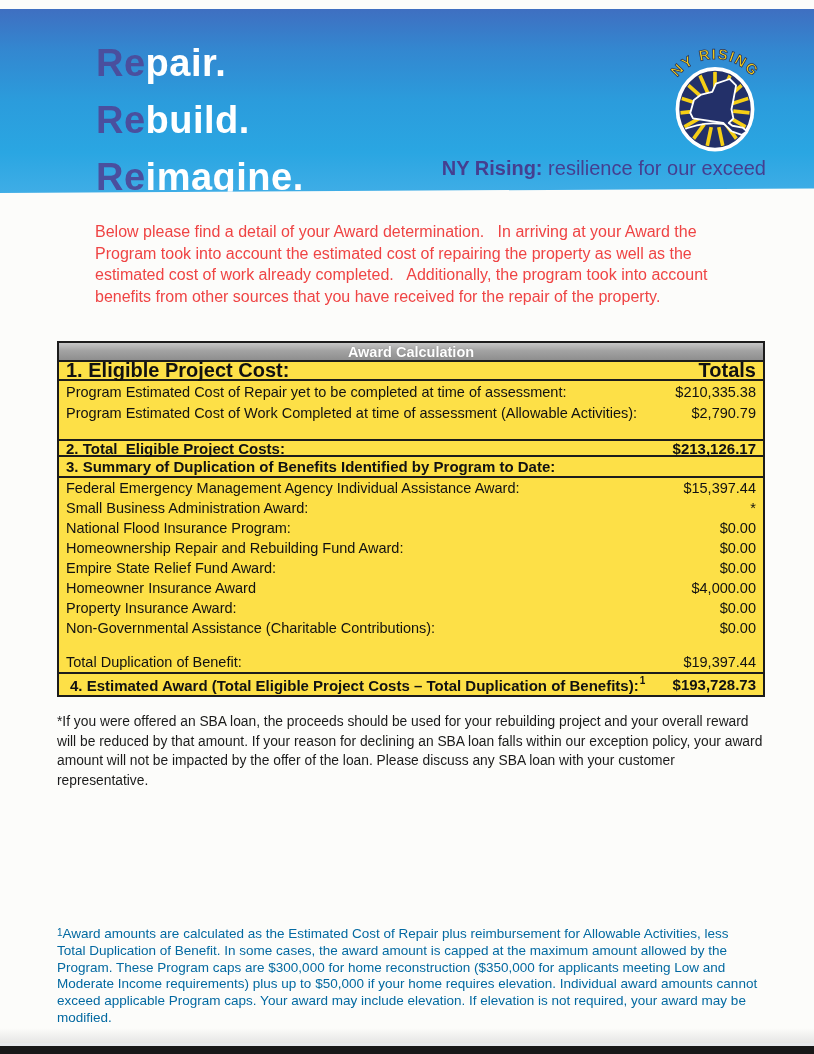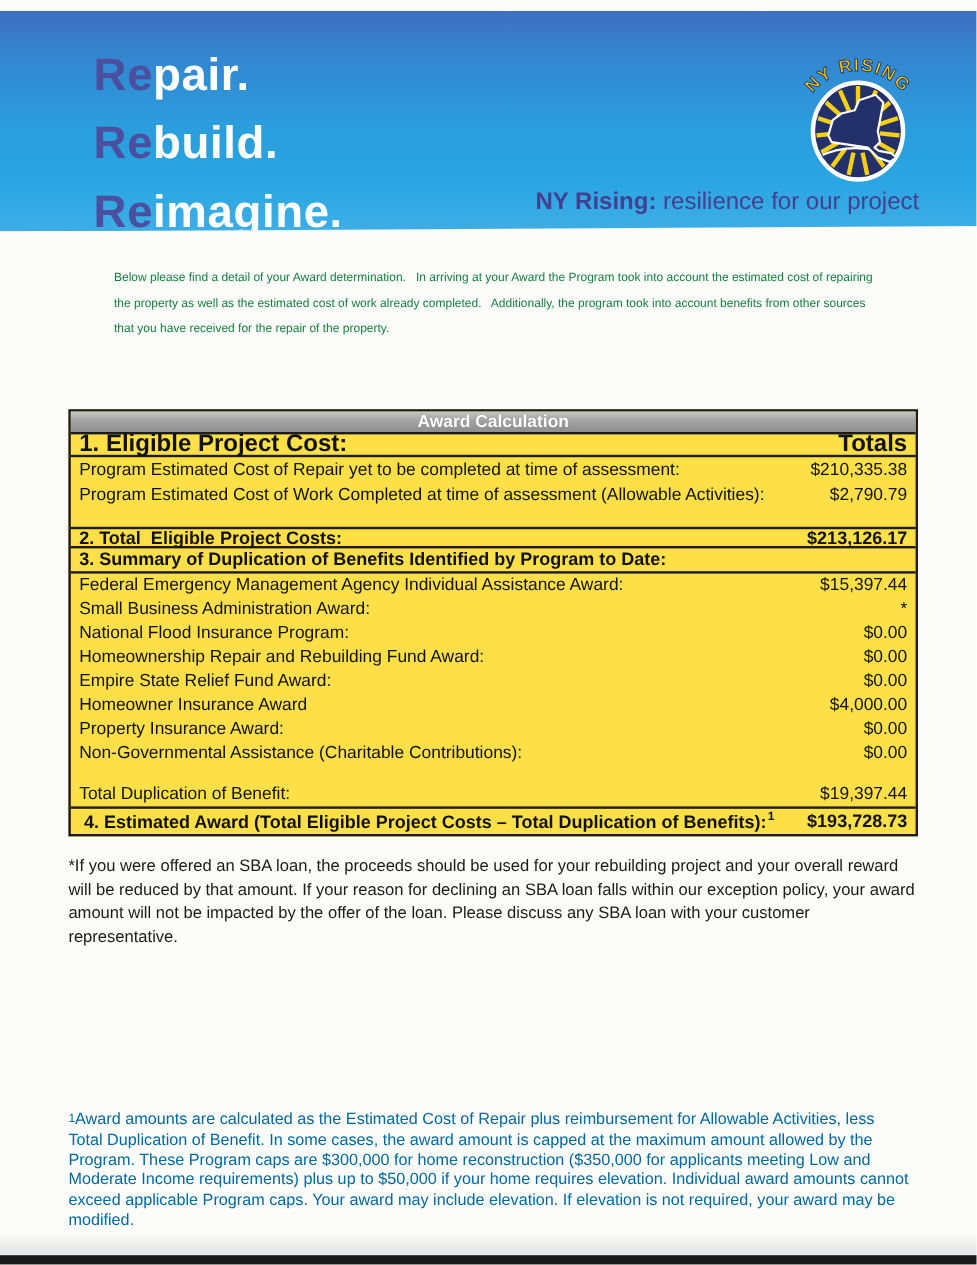--- a/index.html
+++ b/index.html
@@ -10,30 +10,30 @@
     background:#fcfcfa; overflow:hidden; margin:0 auto;
     color:#1a1a1a;
   }
   
   .banner {
     position:absolute; left:0; top:9px; width:814px; height:184px;
     background:linear-gradient(180deg,#3f6fc1 0%, #3387d0 22%, #2b9cdc 50%, #2aa6e2 78%, #3fафe6 100%);
     background:linear-gradient(180deg,#3f6fc1 0%, #3387d0 22%, #2b9cdc 50%, #2aa6e2 78%, #3fade6 100%);
     clip-path:polygon(0 0,100% 0,100% 97.5%,0 100%);
   }
-  .taglines { position:absolute; left:78px; top:26px; font-weight:bold; font-size:38px; line-height:57px; letter-spacing:0.5px; }
+  .taglines { position:absolute; left:96px; top:26px; font-weight:bold; font-size:38px; line-height:57px; letter-spacing:0.5px; }
   .taglines .re { color:#4a4f9e; }
   .taglines .rest { color:#ffffff; }
   .logo-wrap { position:absolute; right:44px; top:10px; width:110px; height:142px; }
   .slogan { position:absolute; right:48px; bottom:13px; font-size:20px; color:#453f90; white-space:nowrap; }
   .slogan .bold { font-weight:bold; }
   
   .intro {
     position:absolute; left:95px; top:221px; width:638px;
-    font-size:10px; line-height:21.5px; color:#15803d; white-space:pre-wrap;
+    font-size:16px; line-height:21.5px; color:#ef4444; white-space:pre-wrap;
   }
   
   .award-table {
     position:absolute; left:57px; top:341px; width:708px;
     border:2px solid #1c1c1c; background:#fde047;
     font-size:14.5px; color:#111;
   }
   .tbl-title {
     height:19px; line-height:19px; text-align:center;
     font-weight:bold; font-size:14.5px; color:#ffffff;
@@ -117,21 +117,21 @@
             <line x1="60" y1="46" x2="60" y2="72" transform="rotate(312 60 92)"></line>
             <line x1="60" y1="46" x2="60" y2="72" transform="rotate(336 60 92)"></line>
           </g>
           <path d="M22 116 Q 60 98 98 118" stroke="#ffffff" stroke-width="2" fill="none"></path>
         </g>
         <path d="M33 96 L37 82 L45 76 L57 73 L61 64 L76 59 L83 66 L80 82 L78 92 L80 102 L75 107 L79 110 L90 112 L95 116 L89 120 L78 116 L73 111 L69 107 L36 102 Z" fill="#233069" stroke="#ffffff" stroke-width="2" stroke-linejoin="round"></path>
       </svg>
     </div>
 
     <div class="slogan">
-      <span class="bold">NY Rising:</span><span> resilience for our project</span>
+      <span class="bold">NY Rising:</span><span> resilience for our exceed</span>
     </div>
   </header>
 
   <p class="intro">Below please find a detail of your Award determination.   In arriving at your Award the Program took into account the estimated cost of repairing the property as well as the estimated cost of work already completed.   Additionally, the program took into account benefits from other sources that you have received for the repair of the property.</p>
 
   <section class="award-table">
     <div class="tbl-title">Award Calculation</div>
 
     <div class="trow r-head">
       <span class="lbl">1. Eligible Project Cost:</span>

